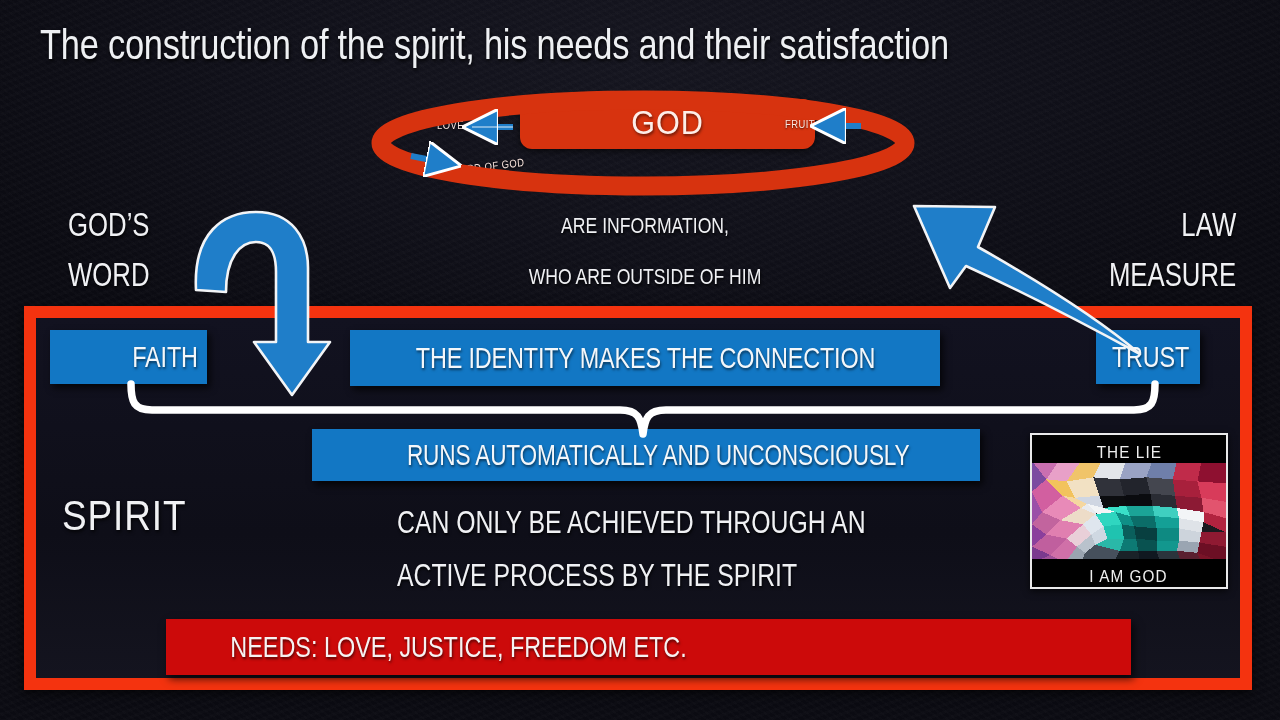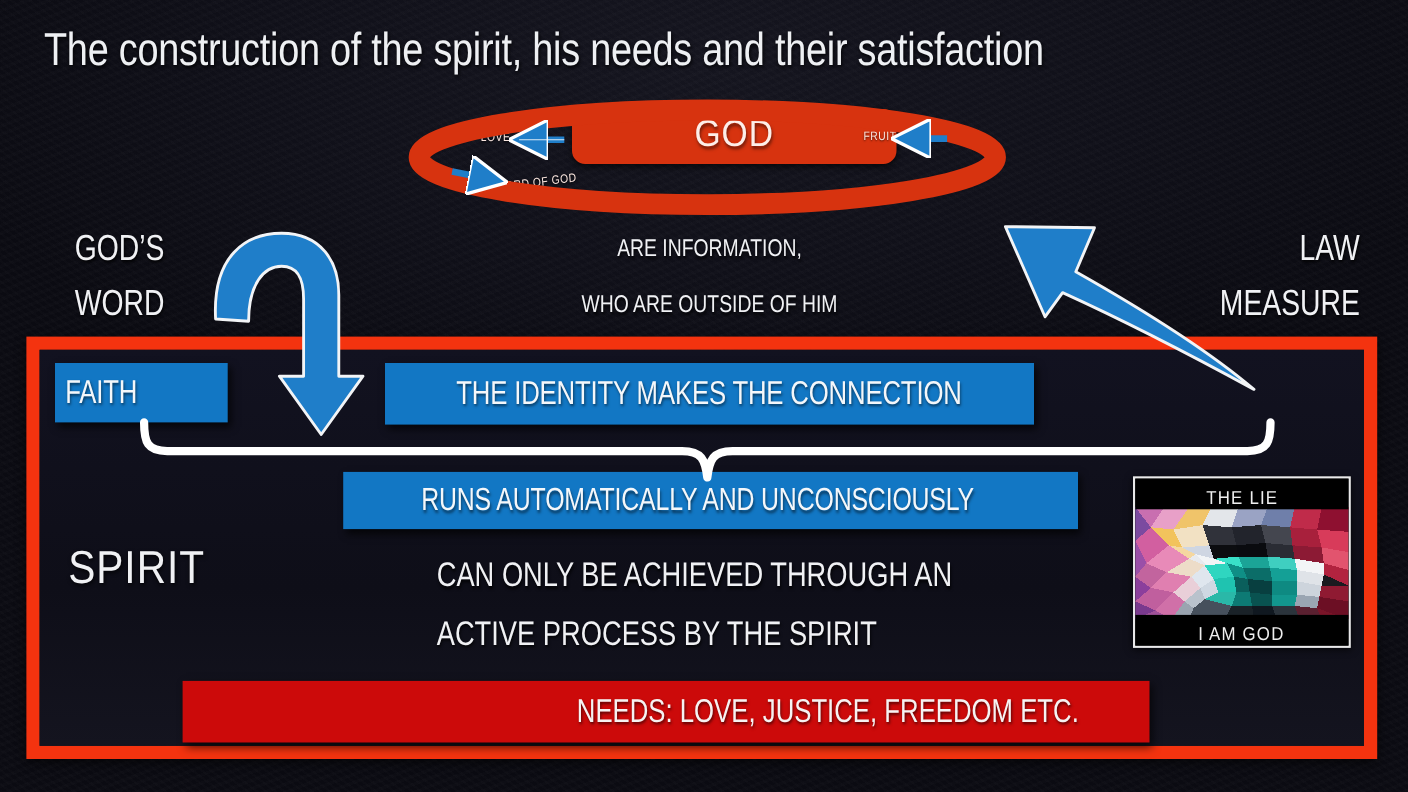--- a/index.html
+++ b/index.html
@@ -90,21 +90,21 @@
   }
   #frame-inner{
     position:absolute;inset:0;
     background:linear-gradient(180deg,#121220 0%,#0e0e18 60%,#14141f 100%);
   }
 
   
   .bluebox{
     position:absolute;background:#1277c4;
     box-shadow:3px 4px 7px rgba(0,0,0,.72);
-    display:flex;align-items:center;justify-content:flex-start;
+    display:flex;align-items:center;justify-content:flex-end;
   }
   .bluebox span{
     color:#f4f7fa;font-size:30px;letter-spacing:-0.2px;
     text-shadow:1px 2px 3px rgba(0,0,0,.55);
     transform:scaleX(.78);white-space:nowrap;
   }
   #box-faith{left:50px;top:330px;width:157px;height:54px;}
   #box-identity{left:350px;top:330px;width:590px;height:56px;}
   #box-trust{left:1096px;top:330px;width:104px;height:54px;}
   #box-runs{left:312px;top:429px;width:668px;height:52px;}
@@ -121,24 +121,24 @@
   
   #midpara{
     position:absolute;left:335px;width:620px;top:496px;
     color:#f0f1f4;font-size:31px;line-height:53px;
     text-shadow:1px 2px 3px rgba(0,0,0,.85);
   }
   #midpara div{transform:scaleX(.80);white-space:nowrap;}
 
   
   #needs{
-    position:absolute;left:166px;top:619px;width:879px;height:56px;
+    position:absolute;left:166px;top:619px;width:965px;height:56px;
     background:#cc0a0a;
     box-shadow:3px 4px 8px rgba(0,0,0,.7);
-    display:flex;align-items:center;justify-content:flex-end;
+    display:flex;align-items:center;justify-content:flex-start;
   }
   #needs span{
     color:#f6f2f2;font-size:30px;
     text-shadow:1px 2px 3px rgba(0,0,0,.6);
     transform:scaleX(.78);white-space:nowrap;
   }
 
   
   #eyepanel{
     position:absolute;left:1030px;top:433px;width:194px;height:152px;
@@ -243,20 +243,23 @@
 
   <div id="frame">
     <div id="frame-inner"></div>
   </div>
 
   <div class="bluebox" id="box-faith">
     <span>FAITH</span>
   </div>
   <div class="bluebox" id="box-identity">
     <span>THE IDENTITY MAKES THE CONNECTION</span>
+  </div>
+  <div class="bluebox" id="box-trust">
+    <span>TRUST</span>
   </div>
 
   <svg class="ovl" id="ovl-brace" viewBox="0 0 1280 720">
     <path d="M131,384
              C131,402 134,410 152,410
              L620,410
              C638,410 641,418 643,434
              C645,418 648,410 666,410
              L1134,410
              C1152,410 1155,402 1155,384" fill="none" stroke="#ffffff" stroke-width="7.5" stroke-linecap="round" stroke-linejoin="round"></path>

